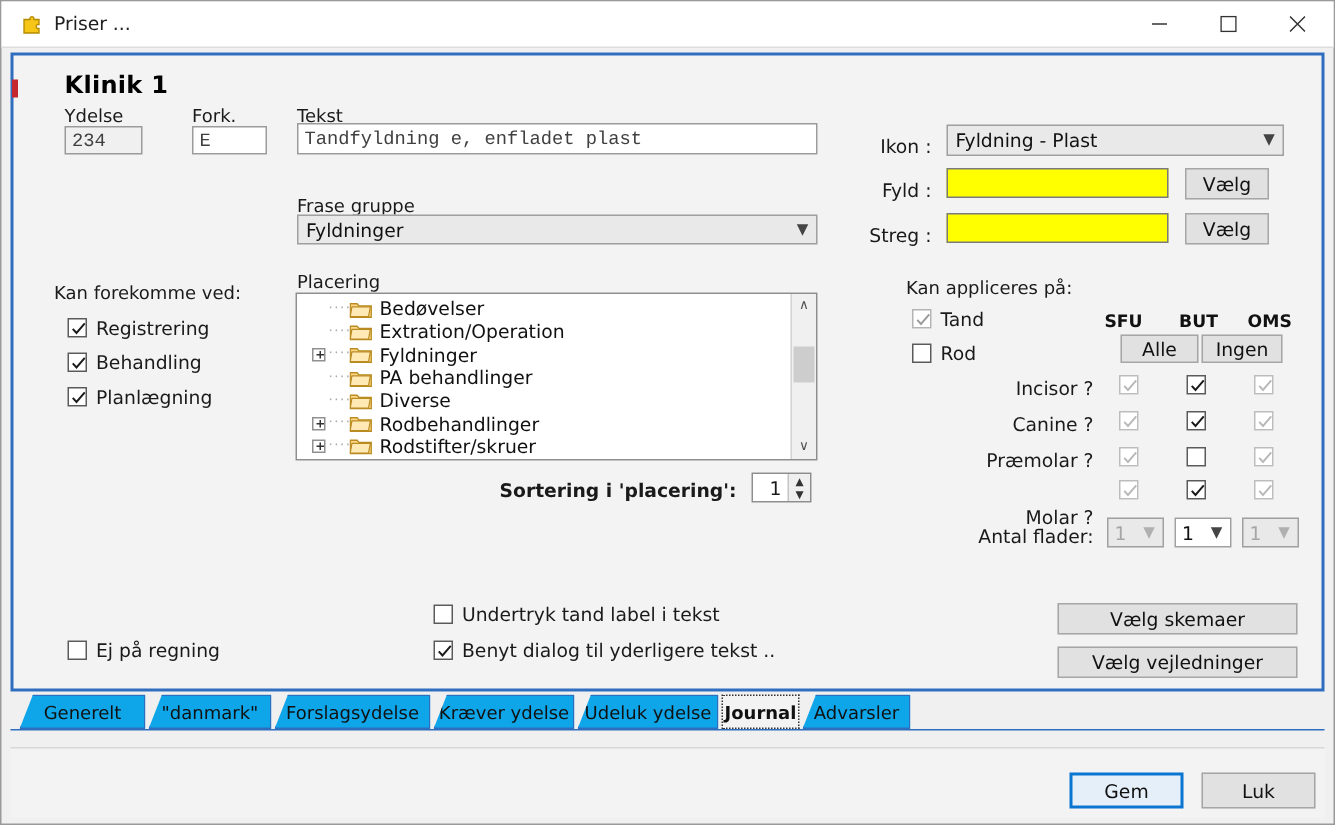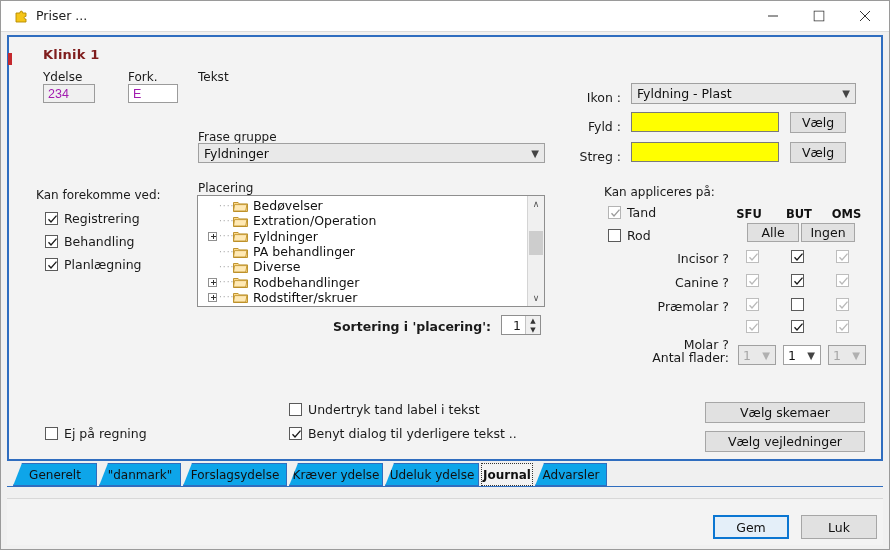--- a/index.html
+++ b/index.html
@@ -17,25 +17,25 @@
   .title-icon{position:absolute;left:13px;top:8px;width:15px;height:15px;}
   .title-text{position:absolute;left:35px;top:7px;font-size:12.5px;color:#202020;}
   .winbtn{position:absolute;top:0;width:46px;height:29px;background:transparent;cursor:default;}
   .winbtn svg{position:absolute;left:50%;top:50%;transform:translate(-50%,-50%);}
   #btn-min{right:93px;} #btn-max{right:47px;} #btn-close{right:1px;}
 
   
   .panel{position:absolute;left:6px;top:34px;width:876px;height:426px;background:#f3f3f3;border:2px solid #2f6dbf;box-sizing:border-box;}
   .redmark{position:absolute;left:7px;top:52px;width:4px;height:12px;background:#c4282d;z-index:5;}
 
-  .clinic-title{position:absolute;left:42px;top:46px;font-size:13px;font-weight:bold;color:#7f1d1d;letter-spacing:.2px;}
+  .clinic-title{position:absolute;left:42px;top:46px;font-size:16px;font-weight:bold;color:#000000;letter-spacing:.2px;}
 
   label.fld{position:absolute;font-size:12px;color:#1a1a1a;}
   input.txt{position:absolute;box-sizing:border-box;background:#ffffff;border:1px solid #9b9b9b;
-     font-family:Liberation Sans, sans-serif;font-size:12.5px;color:#a21caf;padding:1px 4px;outline:none;}
+     font-family:Liberation Mono, monospace;font-size:12.5px;color:#404040;padding:1px 4px;outline:none;}
   input.txt.ro{background:#f0f0f0;}
 
   
   .combo{position:absolute;box-sizing:border-box;background:#e9e9e9;border:1px solid #a0a0a0;
      font-size:12.5px;color:#111;display:flex;align-items:center;padding-left:5px;}
   .combo .cv{flex:1;white-space:nowrap;overflow:hidden;}
   .combo .chev{width:18px;text-align:center;color:#444;font-size:10px;}
   .combo.sm{background:#ffffff;}
   .combo.dis{background:#e9e9e9;color:#a6a6a6;}
   .combo.dis .chev{color:#b0b0b0;}
@@ -135,20 +135,21 @@
 
   <div class="clinic-title">Klinik 1</div>
 
   <label class="fld" style="left:42px;top:69px;">Ydelse</label>
   <input class="txt ro" style="left: 42px; top: 83px; width: 52px; height: 19px;" value="234">
 
   <label class="fld" style="left:127px;top:69px;">Fork.</label>
   <input class="txt" style="left: 127px; top: 83px; width: 50px; height: 19px;" value="E">
 
   <label class="fld" style="left:197px;top:69px;">Tekst</label>
+  <input class="txt" style="left: 197px; top: 81px; width: 347px; height: 21px;" value="Tandfyldning e, enfladet plast">
 
   <label class="fld" style="left:197px;top:129px;">Frase gruppe</label>
   <div class="combo" style="left:197px;top:142px;width:347px;height:20px;">
     <span class="cv">Fyldninger</span>
     <span class="chev">▼</span>
   </div>
 
   <div class="grouplbl" style="left:35px;top:187px;">Kan forekomme ved:</div>
 
   <div class="cb" style="left:44px;top:210px;">

